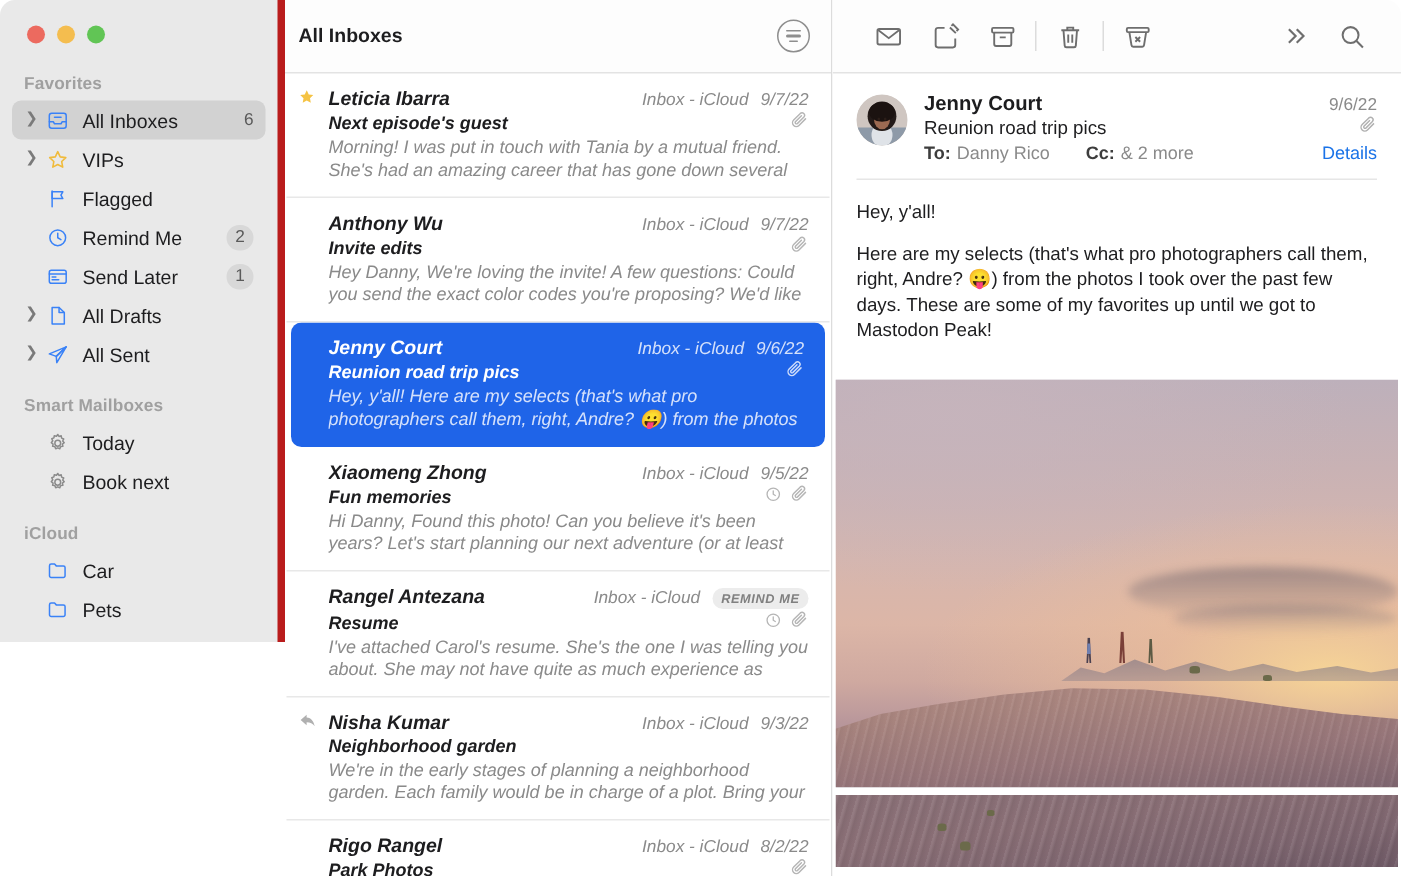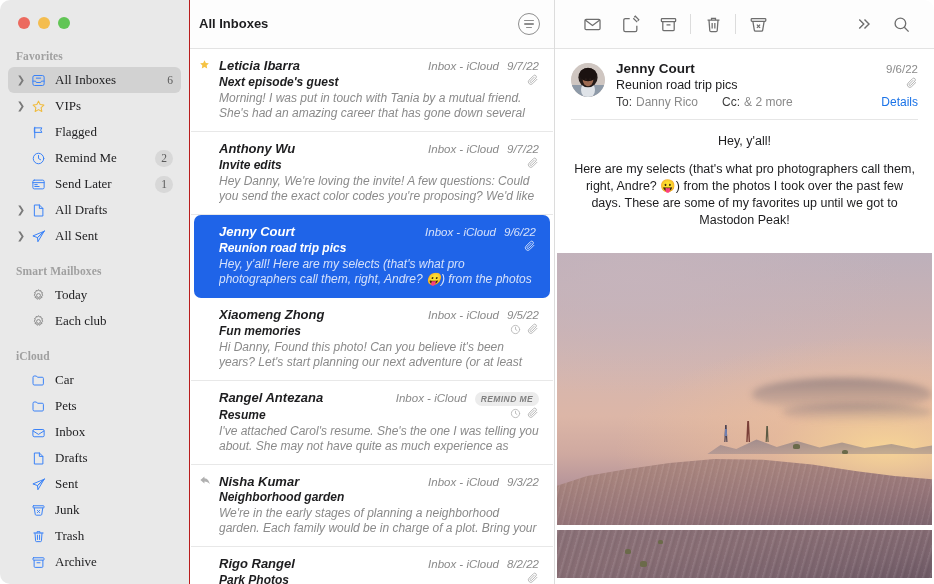--- a/index.html
+++ b/index.html
@@ -14,27 +14,26 @@
     position: relative;
     width: 934px; height: 584px;
     display: flex;
     background: #ffffff;
     border-radius: 10px;
     overflow: hidden;
   }
 
   
   #sidebar {
-    width: 190px; height: 584px;
+    width: 190px; height: 428px;
     background: #e9e9e9;
     flex: 0 0 190px;
     position: relative;
     overflow: hidden;
-    border-right: 1px solid #b91c1c;
-    font-family: Liberation Serif, serif;
+    border-right: 5px solid #b91c1c;
   }
   #traffic-lights {
     display: flex; gap: 8px;
     padding: 17px 0 0 18px;
     height: 44px;
   }
   .light { width: 12px; height: 12px; border-radius: 50%; }
   .light.red { background: #ec6a5f; }
   .light.yellow { background: #f4bd4f; }
   .light.green { background: #61c555; }
@@ -198,29 +197,29 @@
     flex: 0 0 34px; margin-right: 11px; margin-top: 2px;
     overflow: hidden; position: relative;
     background: #d9d3cf;
   }
   #hdr-texts { flex: 1 1 auto; min-width: 0; }
   .hdr-line { display: flex; align-items: baseline; }
   #hdr-sender { font-size: 13.5px; font-weight: bold; color: #1d1d1f; flex: 1 1 auto; }
   #hdr-date { font-size: 11.5px; color: #8a8a8a; }
   #hdr-subject { font-size: 12.5px; color: #1d1d1f; flex: 1 1 auto; margin-top: 2px; }
   #hdr-recips { font-size: 12px; color: #8a8a8a; margin-top: 3px; display: flex; align-items: baseline; flex: 1 1 auto; gap: 4px;}
-  .recip-label { color: #3d3d3d; font-weight: normal; }
+  .recip-label { color: #3d3d3d; font-weight: bold; }
   #details-link { font-size: 12px; color: #1a73e8; }
   #hdr-divider { height: 1px; background: #e6e6e6; margin: 10px 0 0 0; }
 
   #msg-body {
     padding: 13px 16px 12px 16px;
     font-size: 12.5px; color: #1d1d1f; line-height: 17px;
   }
-  #msg-body p { margin-bottom: 11px; text-align: center; }
+  #msg-body p { margin-bottom: 11px; }
   #msg-body p:last-child { margin-bottom: 12px; }
 
   #attachments { flex: 1 1 auto; overflow: hidden; padding: 0 2px 0 2px; }
   .photo {
     position: relative; width: 100%;
     overflow: hidden; margin-bottom: 5px;
   }
   #photo1 { height: 272px; }
   #photo2 { height: 48px; }
 
@@ -388,21 +387,21 @@
           <span class="sb-label">Today</span>
         </div>
         <div class="sb-item">
           <span class="sb-disclose"></span>
           <span class="sb-icon">
             <svg width="15" height="15" viewBox="0 0 24 24" fill="none" stroke="#8b8b8b" stroke-width="1.6" stroke-linejoin="round">
               <circle cx="12" cy="12" r="3.1"></circle>
               <path d="M12 2.6l1.3 2.1 2.4-.6.4 2.4 2.3.9-1.1 2.2 1.6 1.8-1.9 1.5.5 2.4-2.4.3-.9 2.3-2.2-1-2.2 1-.9-2.3-2.4-.3.5-2.4-1.9-1.5L6.7 9.4 5.6 7.2l2.3-.9.4-2.4 2.4.6z"></path>
             </svg>
           </span>
-          <span class="sb-label">Each club</span>
+          <span class="sb-label">Book next</span>
         </div>
         <div class="sb-spacer"></div>
         <div class="sb-section">iCloud</div>
         <div class="sb-item">
           <span class="sb-disclose"></span>
           <span class="sb-icon">
             <svg width="15" height="15" viewBox="0 0 24 24" fill="none" stroke="#3a82f7" stroke-width="1.6" stroke-linejoin="round" stroke-linecap="round">
               <path d="M3.2 6.6a1.8 1.8 0 0 1 1.8-1.8h3.6l1.8 2h7.6a1.8 1.8 0 0 1 1.8 1.8v8.8a1.8 1.8 0 0 1-1.8 1.8H5a1.8 1.8 0 0 1-1.8-1.8z"></path>
             </svg>
           </span>

